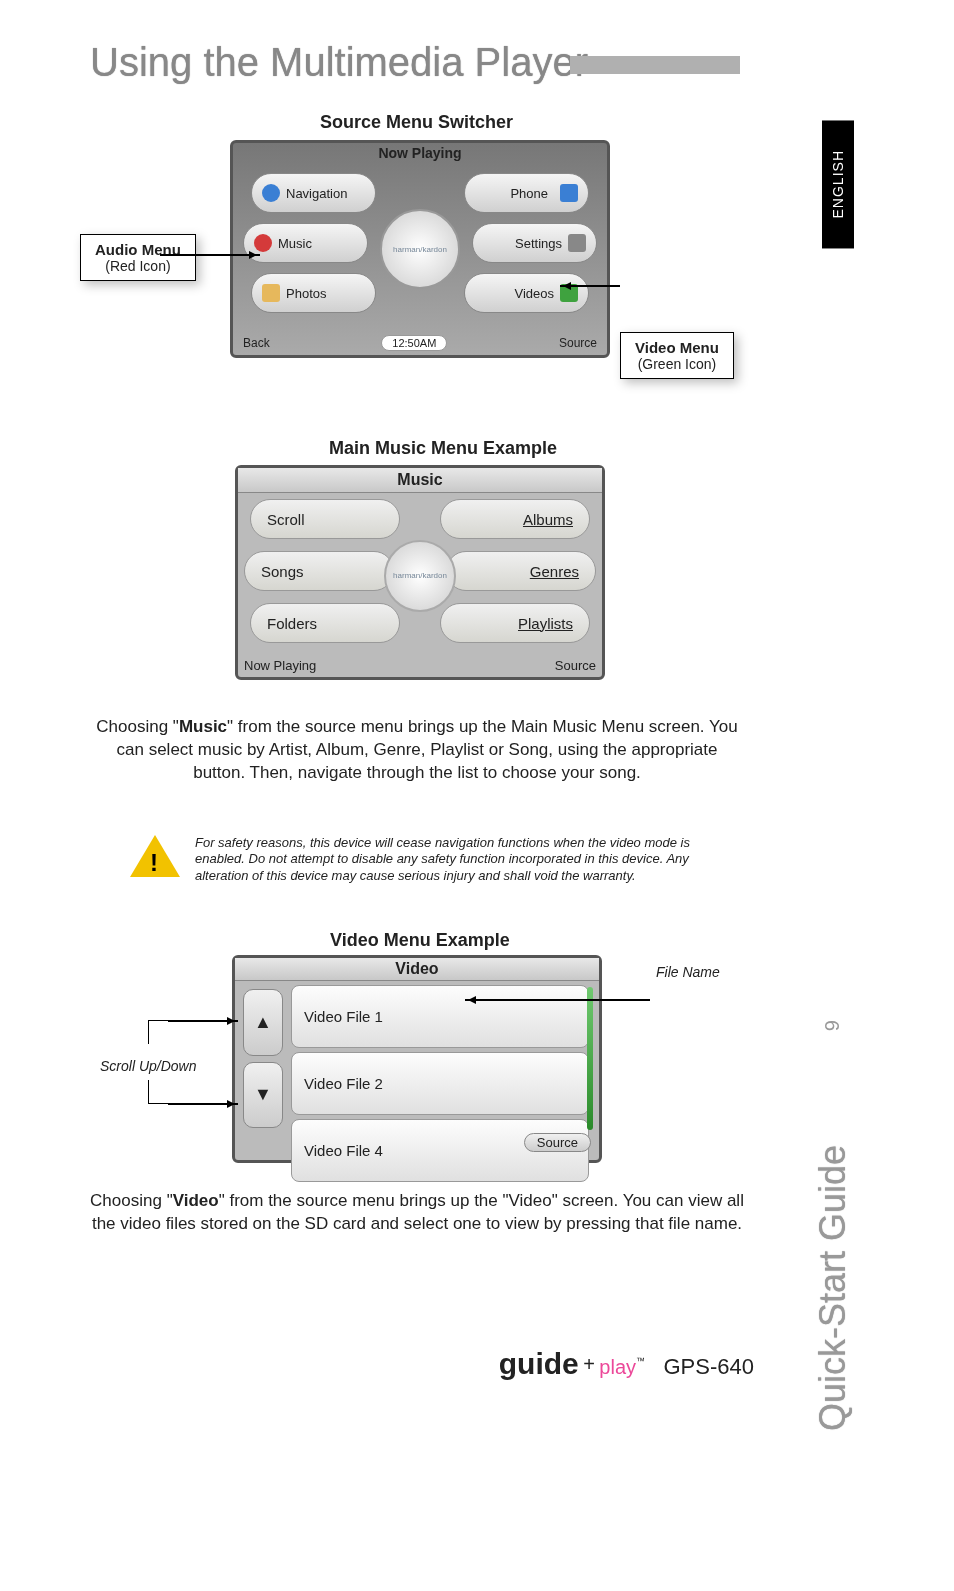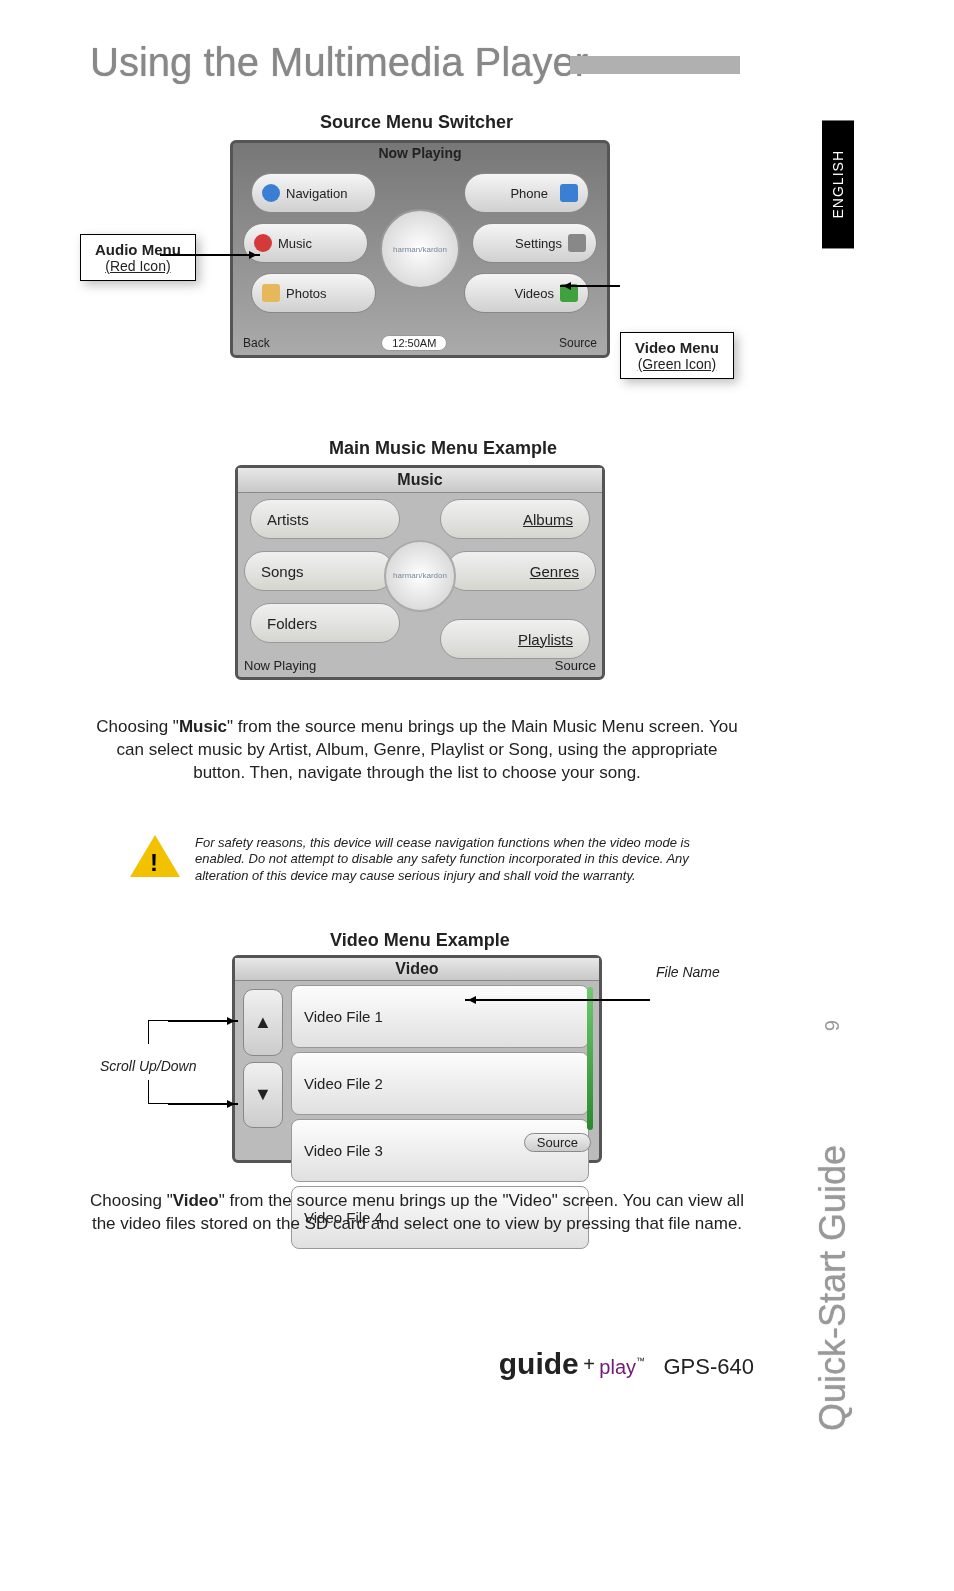--- a/index.html
+++ b/index.html
@@ -108,21 +108,21 @@
   .callout {
     position: absolute;
     background: #fff;
     border: 1px solid #000;
     padding: 6px 14px;
     text-align: center;
     box-shadow: 4px 4px 10px rgba(0,0,0,0.25);
     margin-top: 42px;
   }
   .callout .bold { font-weight: bold; font-size: 15px; }
-  .callout .sub { font-size: 14px; text-decoration: underline; }
+  .callout .sub { font-size: 14px; }
   .ptr-line { position: absolute; background: #000; height: 1.5px; }
   .ptr-line::after { content:""; position:absolute; right:-1px; top:-3px; border:4px solid transparent; border-left:8px solid #000; }
 
   
   .sec2-label { position: absolute; left: 300px; top: 438px; font-weight: bold; font-size: 18px; margin-left: 29px; }
   .sec2-screen {
     position: absolute; left: 235px; top: 465px;
     width: 370px; height: 215px;
     background: #bbb; border: 3px solid #555; border-radius: 6px;
   }
@@ -214,21 +214,21 @@
     width: 20px;
   }
 
   
   .footer {
     position:absolute; left: 0; right: 200px; bottom: 210px;
     text-align: right;
   }
   .footer .g { font-size: 30px; font-weight: 600; }
   .footer .plus { font-size: 20px; vertical-align: 3px; }
-  .footer .play { font-size: 20px; color:#701a75; }
+  .footer .play { font-size: 20px; color:#ec4899; }
   .footer .tm { font-size: 9px; vertical-align: 10px; }
   .footer .model { font-size: 22px; margin-left: 14px; }
 </style>
 </head>
 <body>
 
 <div class="page-title">Using the Multimedia Player</div>
 <div class="title-bar"></div>
 <div class="lang-tab">ENGLISH</div>
 <div class="side-guide">Quick-Start Guide</div>
@@ -279,26 +279,26 @@
 <div class="callout" style="left:620px; top:290px;">
   <div class="bold">Video Menu</div>
   <div class="sub">(Green Icon)</div>
 </div>
 <div class="ptr-line" style="left:560px; top:285px; width:60px; transform:scaleX(-1);"></div>
 
 <div class="sec2-label">Main Music Menu Example</div>
 <div class="sec2-screen">
   <div class="music-title">Music</div>
   <div class="music-grid">
-    <div class="music-btn" style="left:12px; top:6px;">Artists</div>
+    <div class="music-btn" style="left:12px; top:6px;">Scroll</div>
     <div class="music-btn right" style="right:12px; top:6px;">Albums</div>
     <div class="music-btn" style="left:6px; top:58px;">Songs</div>
     <div class="music-btn right" style="right:6px; top:58px;">Genres</div>
     <div class="music-btn" style="left:12px; top:110px;">Folders</div>
-    <div class="music-btn right" style="right:12px; top:126px;">Playlists</div>
+    <div class="music-btn right" style="right:12px; top:110px;">Playlists</div>
     <div class="center-circle2">harman/kardon</div>
   </div>
   <div class="bottom-bar2">
     <span>Now Playing</span>
     <span>Source</span>
   </div>
 </div>
 
 <div class="body-para" style="top:716px;">
   <span>Choosing  "</span><b>Music</b><span>" from the source menu brings up the  Main Music Menu screen.  You can select music by Artist, Album, Genre, Playlist or Song, using the appropriate button. Then, navigate through the list to choose your song.</span>
@@ -311,21 +311,20 @@
 <div class="sec3-screen">
   <div class="vid-title">Video</div>
   <div class="vid-body">
     <div class="scroll-col">
       <div class="scroll-btn">▲</div>
       <div class="scroll-btn">▼</div>
     </div>
     <div class="file-col">
       <div class="file-row">Video File 1</div>
       <div class="file-row">Video File 2</div>
-      <div class="file-row">Video File 3</div>
       <div class="file-row">Video File 4</div>
     </div>
     <div class="green-bar"></div>
     <div class="src-btn">Source</div>
   </div>
 </div>
 
 <div class="small-callout" style="left:656px; top:964px;">File Name</div>
 <div class="ptr-line" style="left:465px; top:999px; width:185px; transform:scaleX(-1);"></div>
 

